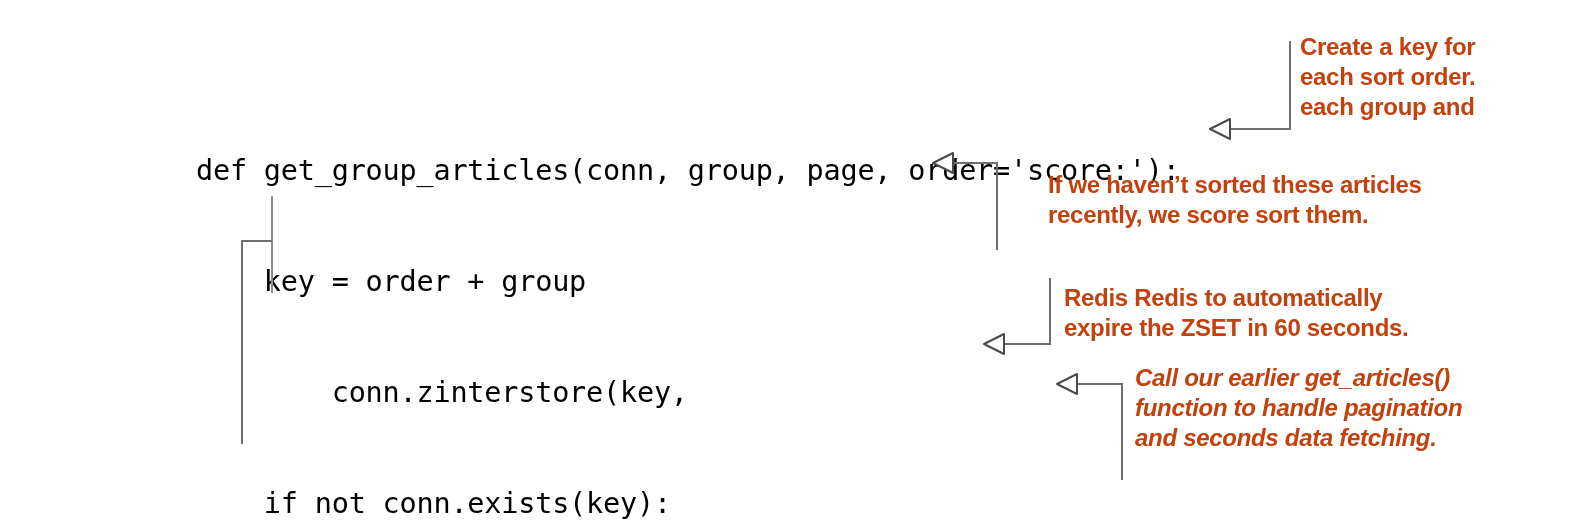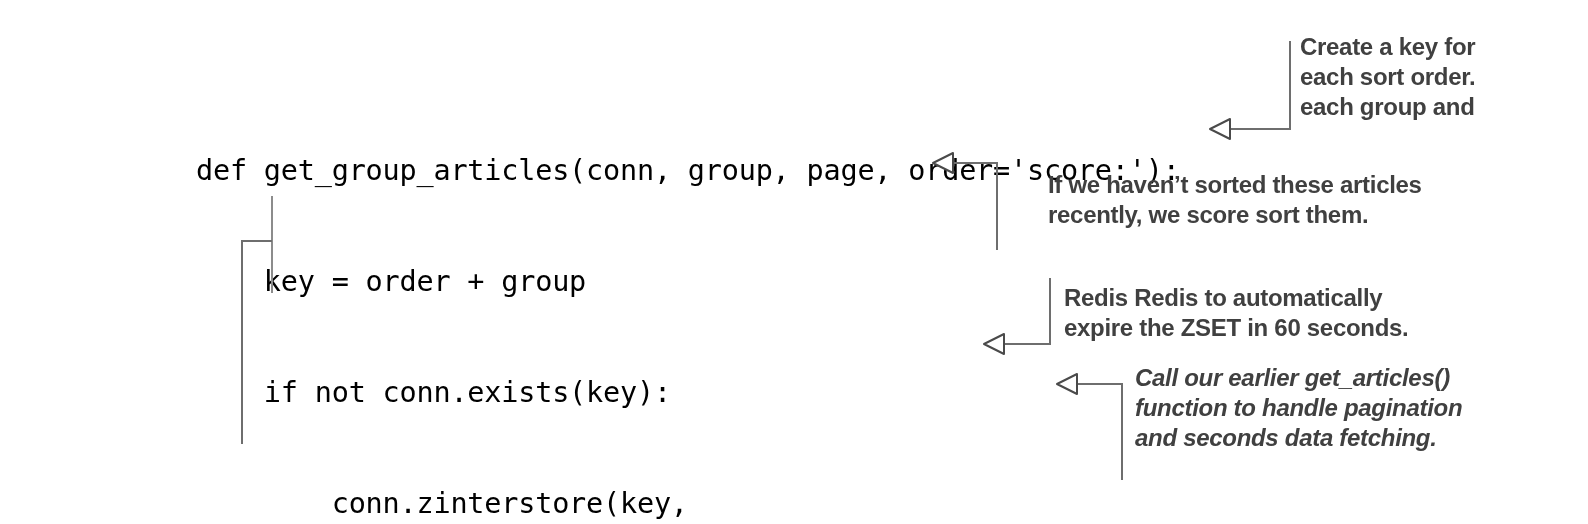--- a/index.html
+++ b/index.html
@@ -33,21 +33,21 @@
     height: 37px;
   }
 
   
   .annot {
     position: absolute;
     font-family: "Liberation Sans", "DejaVu Sans", sans-serif;
     font-weight: bold;
     font-size: 24px;
     line-height: 30px;
-    color: #404040;
+    color: #c2410c;
     letter-spacing: -0.3px;
   }
   .annot .ln { display: block; white-space: pre; }
 
   #annot-create-key   { left: 1300px; top: 32px;  width: 280px; }
   #annot-sorted       { left: 1048px; top: 170px; width: 430px; }
   #annot-expire       { left: 1064px; top: 283px; width: 470px; }
   #annot-get-articles { left: 1135px; top: 363px; width: 440px; font-style: italic; }
   #annot-actually-sort{ left: 52px;   top: 231px; width: 172px; text-align: right; }
 
@@ -66,22 +66,22 @@
   }
 </style>
 </head>
 <body>
 
 <div id="page">
 
   <div id="code-listing">
     <div class="code-line">def get_group_articles(conn, group, page, order='score:'):</div>
     <div class="code-line">    key = order + group</div>
+    <div class="code-line">        conn.zinterstore(key,</div>
     <div class="code-line">    if not conn.exists(key):</div>
-    <div class="code-line">        conn.zinterstore(key,</div>
     
     
     
     
     
   </div>
 
   <div id="code-brace"></div>
 
   <div class="connector" id="conn-actually-sort" style="left:236px; top:236px;">

